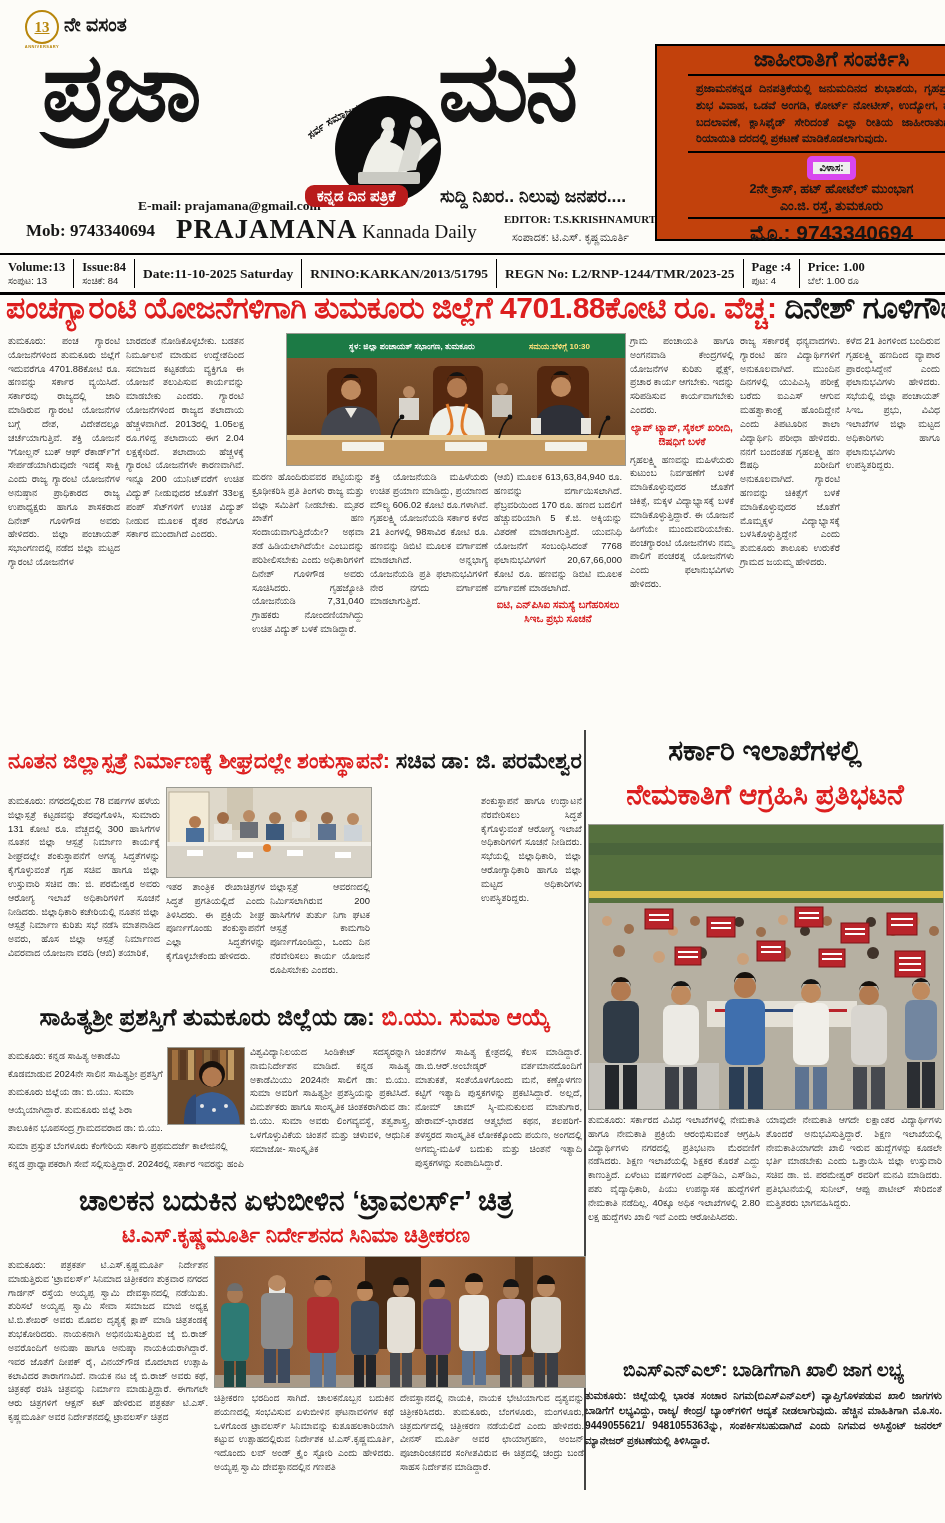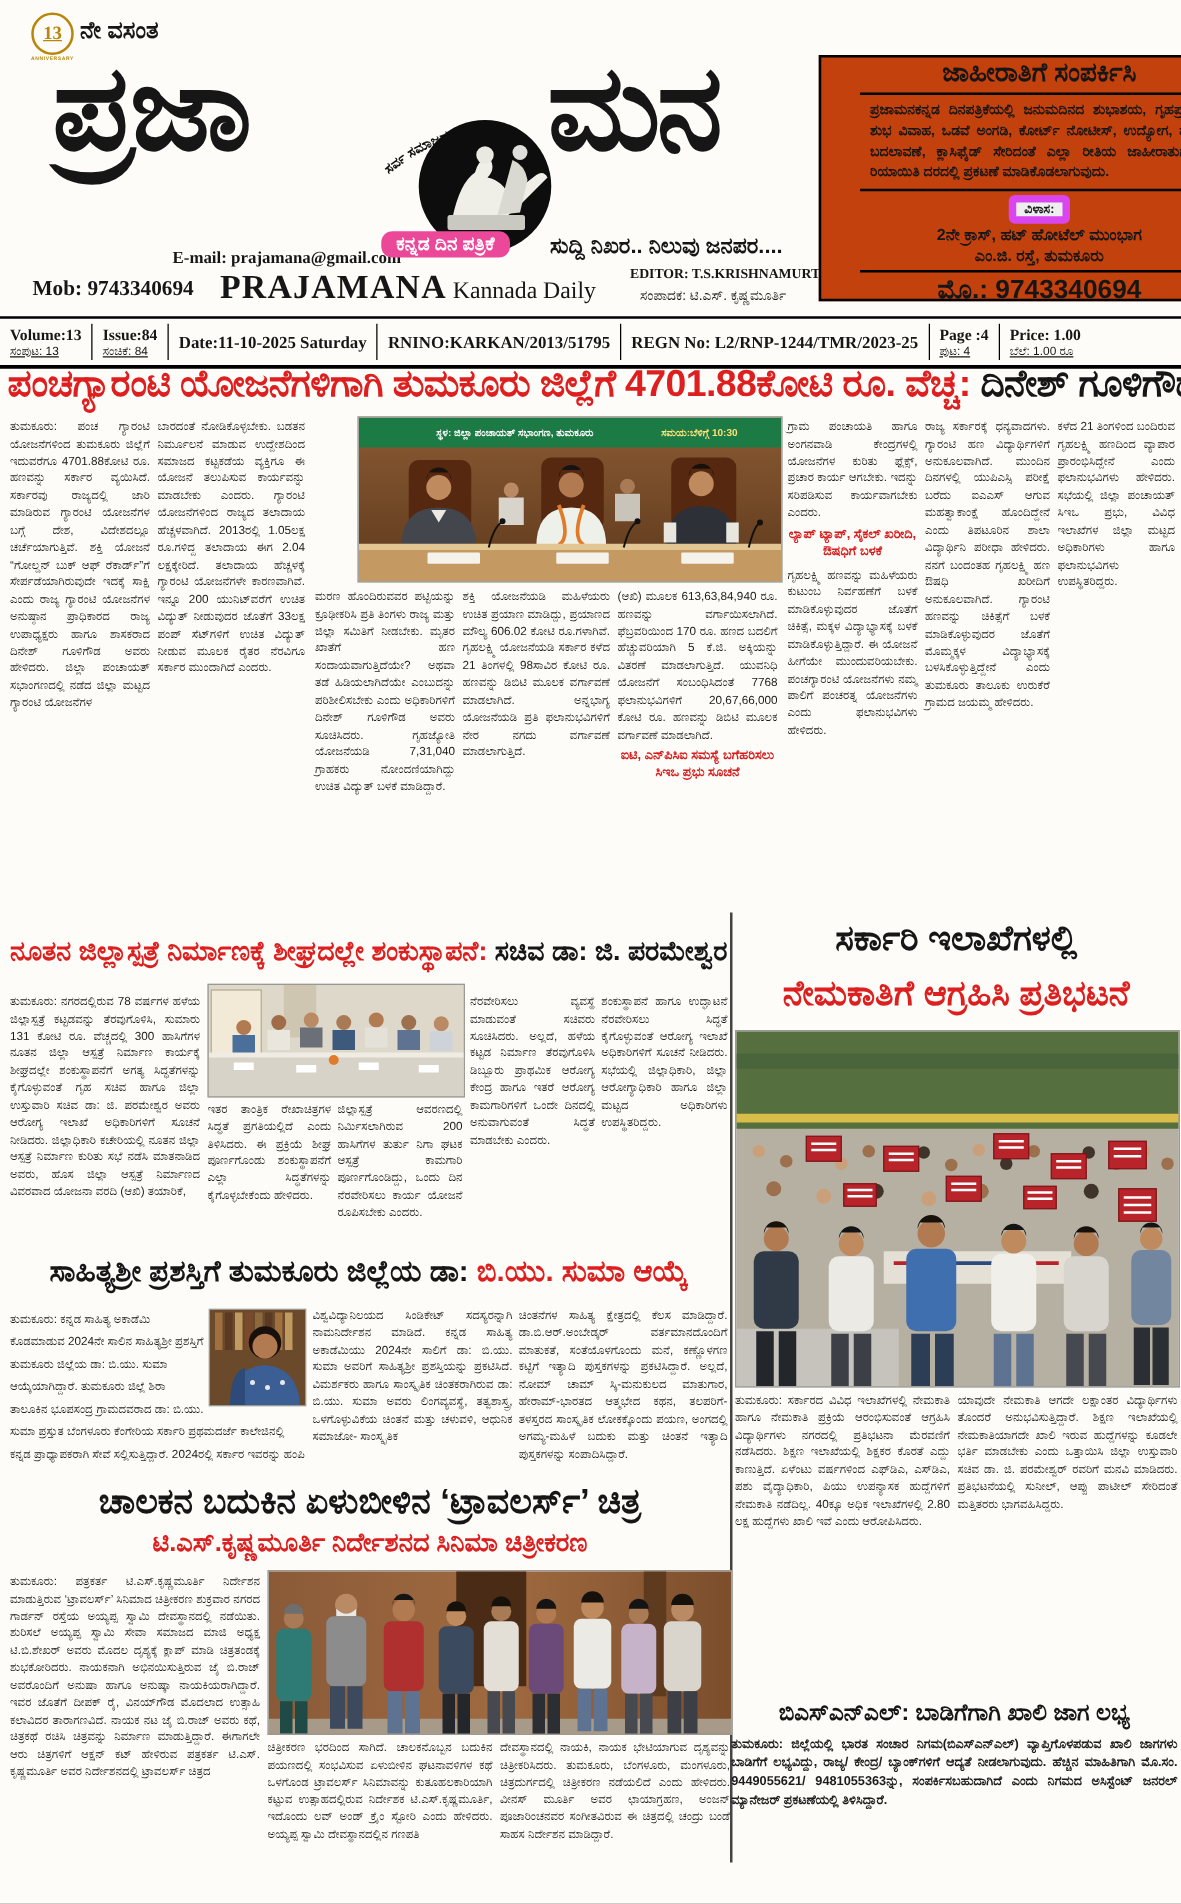--- a/index.html
+++ b/index.html
@@ -14,21 +14,21 @@
   
   .anniv{left:24px;top:10px;width:36px;height:44px;text-align:center;}
   .anniv-circle{width:30px;height:30px;border-radius:50%;border:2px solid #b8860b;color:#b8860b;
        font-weight:bold;font-size:15px;line-height:30px;margin:0 auto;font-family:"Liberation Serif",serif;text-decoration:underline;}
   .anniv-sub{font-size:4px;color:#b8860b;font-weight:bold;letter-spacing:.5px;}
   .vasanta{left:64px;top:14px;font-size:19px;font-weight:800;}
   .mast1{left:42px;top:40px;font-size:95px;font-weight:900;line-height:1;letter-spacing:-3px;}
   .mast2{left:438px;top:40px;font-size:95px;font-weight:900;line-height:1;letter-spacing:-3px;}
   .statue{left:300px;top:50px;}
   .email{left:138px;top:198px;font-size:13.5px;font-weight:bold;}
-  .lang-badge{left:305px;top:185px;background:#ec4899;color:#fff;font-weight:bold;font-size:15px;
+  .lang-badge{left:305px;top:185px;background:#b91c1c;color:#fff;font-weight:bold;font-size:15px;
        padding:2px 12px;border-radius:9px;}
   .tagline{left:440px;top:186px;font-size:17.5px;font-weight:800;}
   .mob{left:26px;top:221px;font-size:17px;font-weight:bold;}
   .name-en{left:176px;top:214px;font-size:27px;font-weight:bold;letter-spacing:1px;}
   .name-sub{font-size:19px;font-weight:normal;letter-spacing:0;}
   .editor-en{left:504px;top:213px;font-size:11px;font-weight:bold;}
   .editor-kn{left:512px;top:231px;font-size:11px;text-align:center;}
   
   .adbox{left:655px;top:44px;width:287px;height:193px;border:2px solid #000;background:#c2410c;padding-left:31px;}
   .adbox-title{border-bottom:2px solid #000;text-align:center;font-size:21px;font-weight:900;padding:1px 4px 3px;}
@@ -36,21 +36,21 @@
   .adbox-addr{border-top:2px solid #000;text-align:center;padding:3px 4px 2px;}
   .addr-label{display:inline-block;border:6px solid #d946ef;border-radius:5px;padding:0 6px;font-size:10px;font-weight:bold;background:#eee;}
   .addr-line{font-size:12.8px;font-weight:bold;line-height:1.35;}
   .adbox-phone{border-top:2px solid #000;text-align:center;font-size:21px;font-weight:900;padding:2px 0 3px;}
   
   .infobar{left:0;top:253px;width:945px;height:37px;border-top:2px solid #000;border-bottom:3px solid #000;
        display:flex;align-items:center;}
   .seg{padding:0 8px;border-right:1.5px solid #000;height:80%;display:flex;flex-direction:column;justify-content:center;}
   .seg:last-child{border-right:none;}
   .seg .en{font-size:12.5px;font-weight:bold;font-family:"Liberation Serif",serif;}
-  .seg .kn{font-size:9.5px;text-decoration:underline;}
+  .seg .kn{font-size:9.5px;}
   .seg.one{justify-content:center;}
   .seg.one .en{font-size:13.5px;}
   
   .headline1{left:6px;top:291px;width:933px;font-size:30px;font-weight:800;white-space:nowrap;letter-spacing:-.5px;}
   .headline2{left:8px;top:749px;width:574px;text-align:center;font-size:21.5px;font-weight:800;white-space:nowrap;}
   .headlineP1{left:588px;top:735px;width:354px;text-align:center;font-size:28px;font-weight:900;}
   .headlineP2{left:588px;top:779px;width:354px;text-align:center;font-size:28px;font-weight:900;}
   .headline3{left:8px;top:1004px;width:574px;text-align:center;font-size:23.5px;font-weight:800;white-space:nowrap;}
   .headline4{left:10px;top:1185px;width:572px;text-align:center;font-size:28px;font-weight:900;white-space:nowrap;}
   .subhead4{left:10px;top:1223px;width:572px;text-align:center;font-size:20.5px;font-weight:800;}
@@ -281,21 +281,20 @@
       <rect x="20" y="62" width="16" height="6" fill="#fff"></rect>
         <rect x="70" y="64" width="16" height="6" fill="#fff"></rect>
       <rect x="120" y="62" width="16" height="6" fill="#fff"></rect>
         <rect x="168" y="64" width="16" height="6" fill="#fff"></rect>
       <circle cx="100" cy="60" r="4" fill="#e07b2a"></circle>
     </svg>
   </div>
 
   <div class="abs body-text hcA">ಇತರ ತಾಂತ್ರಿಕ ರೇಖಾಚಿತ್ರಗಳ ಸಿದ್ಧತೆ ಪ್ರಗತಿಯಲ್ಲಿದೆ ಎಂದು ತಿಳಿಸಿದರು. ಈ ಪ್ರಕ್ರಿಯೆ ಶೀಘ್ರ ಪೂರ್ಣಗೊಂಡು ಶಂಕುಸ್ಥಾಪನೆಗೆ ಎಲ್ಲಾ ಸಿದ್ಧತೆಗಳನ್ನು ಕೈಗೊಳ್ಳಬೇಕೆಂದು ಹೇಳಿದರು.</div>
   <div class="abs body-text hcB">ಜಿಲ್ಲಾಸ್ಪತ್ರೆ ಆವರಣದಲ್ಲಿ ನಿರ್ಮಿಸಲಾಗಿರುವ 200 ಹಾಸಿಗೆಗಳ ತುರ್ತು ನಿಗಾ ಘಟಕ ಆಸ್ಪತ್ರೆ ಕಾಮಗಾರಿ ಪೂರ್ಣಗೊಂಡಿದ್ದು, ಒಂದು ದಿನ ನೆರವೇರಿಸಲು ಕಾರ್ಯ ಯೋಜನೆ ರೂಪಿಸಬೇಕು ಎಂದರು.</div>
-  <div class="abs body-text hc4">ನೆರವೇರಿಸಲು ವ್ಯವಸ್ಥೆ ಮಾಡುವಂತೆ ಸಚಿವರು ಸೂಚಿಸಿದರು. ಅಲ್ಲದೆ, ಹಳೆಯ ಕಟ್ಟಡ ನಿರ್ಮಾಣ ತೆರವುಗೊಳಿಸಿ ಡಿಬ್ಬೂರು ಪ್ರಾಥಮಿಕ ಆರೋಗ್ಯ ಕೇಂದ್ರ ಹಾಗೂ ಇತರೆ ಆರೋಗ್ಯ ಕಾಮಗಾರಿಗಳಿಗೆ ಒಂದೇ ದಿನದಲ್ಲಿ ಅನುವಾಗುವಂತೆ ಸಿದ್ಧತೆ ಮಾಡಬೇಕು ಎಂದರು.</div>
   <div class="abs body-text hc5">ಶಂಕುಸ್ಥಾಪನೆ ಹಾಗೂ ಉದ್ಘಾಟನೆ ನೆರವೇರಿಸಲು ಸಿದ್ಧತೆ ಕೈಗೊಳ್ಳುವಂತೆ ಆರೋಗ್ಯ ಇಲಾಖೆ ಅಧಿಕಾರಿಗಳಿಗೆ ಸೂಚನೆ ನೀಡಿದರು. ಸಭೆಯಲ್ಲಿ ಜಿಲ್ಲಾಧಿಕಾರಿ, ಜಿಲ್ಲಾ ಆರೋಗ್ಯಾಧಿಕಾರಿ ಹಾಗೂ ಜಿಲ್ಲಾ ಮಟ್ಟದ ಅಧಿಕಾರಿಗಳು ಉಪಸ್ಥಿತರಿದ್ದರು.</div>
 
   <div class="abs headlineP1">ಸರ್ಕಾರಿ ಇಲಾಖೆಗಳಲ್ಲಿ</div>
   <div class="abs headlineP2 red">ನೇಮಕಾತಿಗೆ ಆಗ್ರಹಿಸಿ ಪ್ರತಿಭಟನೆ</div>
 
   <div class="abs photo pphoto">
     <svg width="354" height="284" viewBox="0 0 354 284">
       <rect width="354" height="284" fill="#b6b0a2"></rect>
       <rect width="354" height="78" fill="#55703e"></rect>
       <rect y="18" width="354" height="12" fill="#46603a" opacity=".7"></rect>

